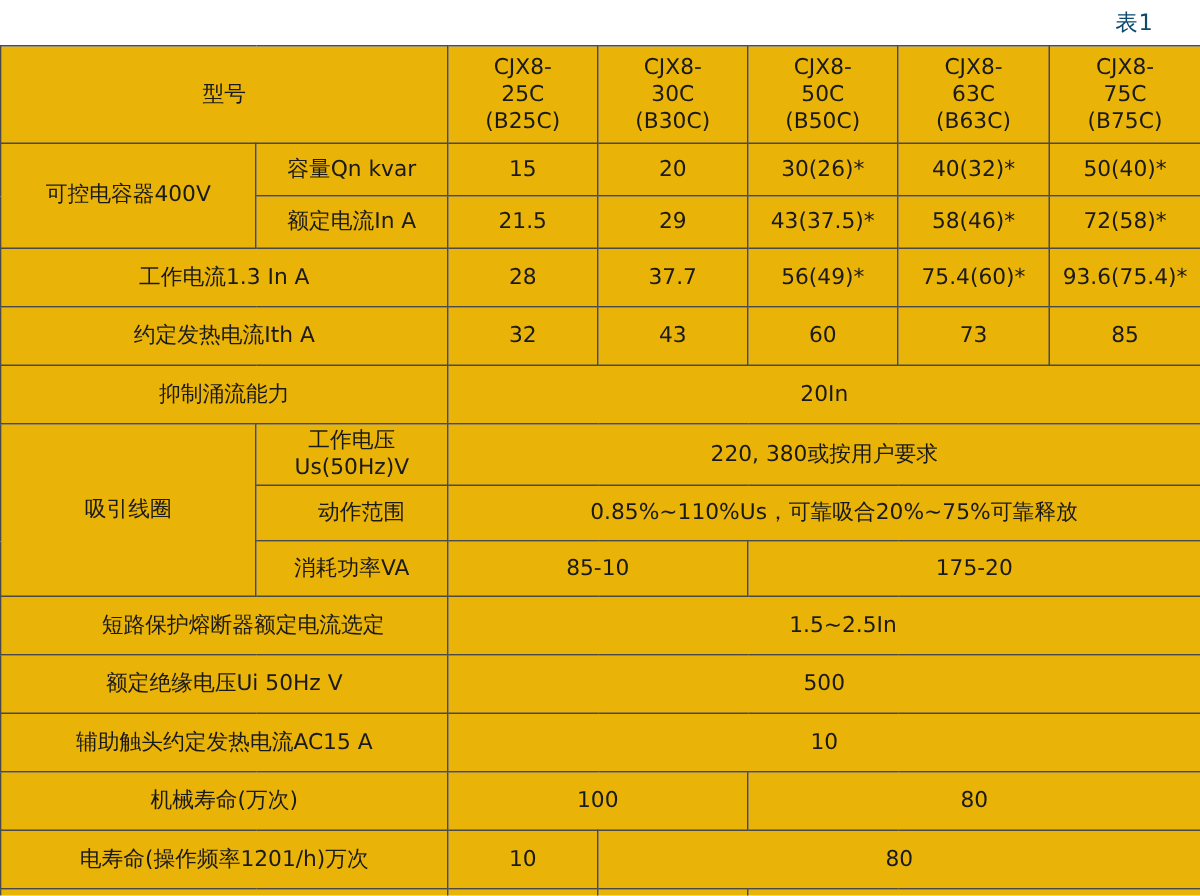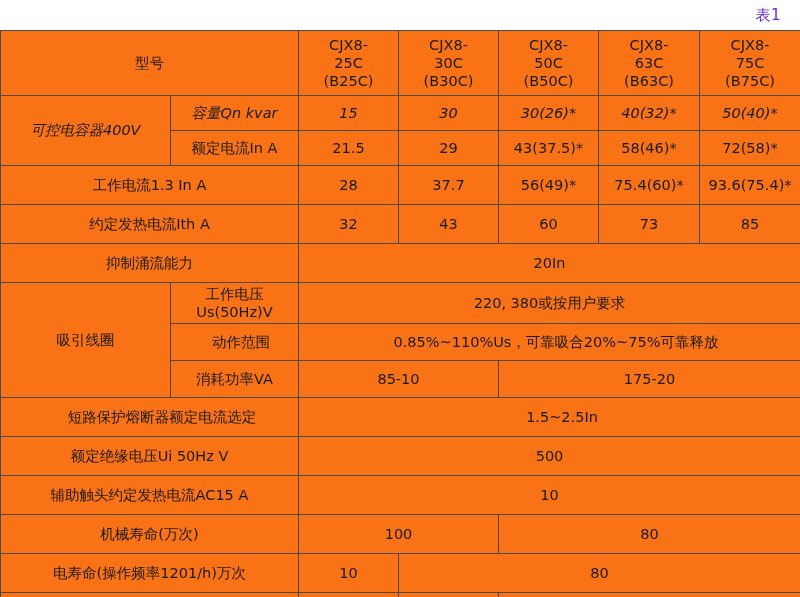--- a/index.html
+++ b/index.html
@@ -16,58 +16,58 @@
   }
   .page {
     position: relative;
     width: 800px;
     height: 597px;
     box-sizing: border-box;
   }
   .caption {
     position: absolute;
     top: 6px;
-    right: 19px;
+    right: 31px;
     font-size: 15px;
-    color: #6d28d9;
+    color: #0c4a6e;
     letter-spacing: 0.5px;
   }
   table.spec {
     position: absolute;
     top: 30px;
     left: 0px;
     width: 800px;
     border-collapse: collapse;
     table-layout: fixed;
   }
   table.spec td {
     border: 1px solid #4a4a4a;
     text-align: center;
     vertical-align: middle;
     font-size: 14.5px;
     padding: 2px 2px;
     line-height: 1.25;
-    background: #f97316;
+    background: #eab308;
   }
   td.head {
     background: #d9d2c1;
     font-size: 15px;
     height: 60px;
   }
   td.headmodel {
     background: #d9d2c1;
     font-size: 16px;
     font-weight: normal;
     margin-top: 48px;
   }
   td.rowlabel {
     background: #ffffff;
     font-size: 14.5px;
   }
-  tr.r1 td { height: 30px; font-style: italic; }
+  tr.r1 td { height: 30px; }
   tr.r2 td { height: 30px; }
   tr.r3 td { height: 34px; }
   tr.r4 td { height: 34px; }
   tr.r5 td { height: 34px; }
   tr.r6 td { height: 32px; }
   tr.r7 td { height: 32px; padding-left: 15px; }
   tr.r8 td { height: 32px; margin-left: 22px; }
   tr.r9 td { height: 34px; padding-left: 27px; }
   tr.r10 td { height: 34px; }
   tr.r11 td { height: 34px; }
@@ -128,21 +128,21 @@
           <div>CJX8-</div>
           <div>75C</div>
           <div>(B75C)</div>
         </td>
       </tr>
 
       <tr class="r1">
         <td class="rowlabel" rowspan="2">可控电容器400V</td>
         <td class="rowlabel">容量Qn kvar</td>
         <td>15</td>
-        <td>30</td>
+        <td>20</td>
         <td>30(26)*</td>
         <td>40(32)*</td>
         <td>50(40)*</td>
       </tr>
 
       <tr class="r2">
         <td class="rowlabel">额定电流In A</td>
         <td>21.5</td>
         <td>29</td>
         <td>43(37.5)*</td>

